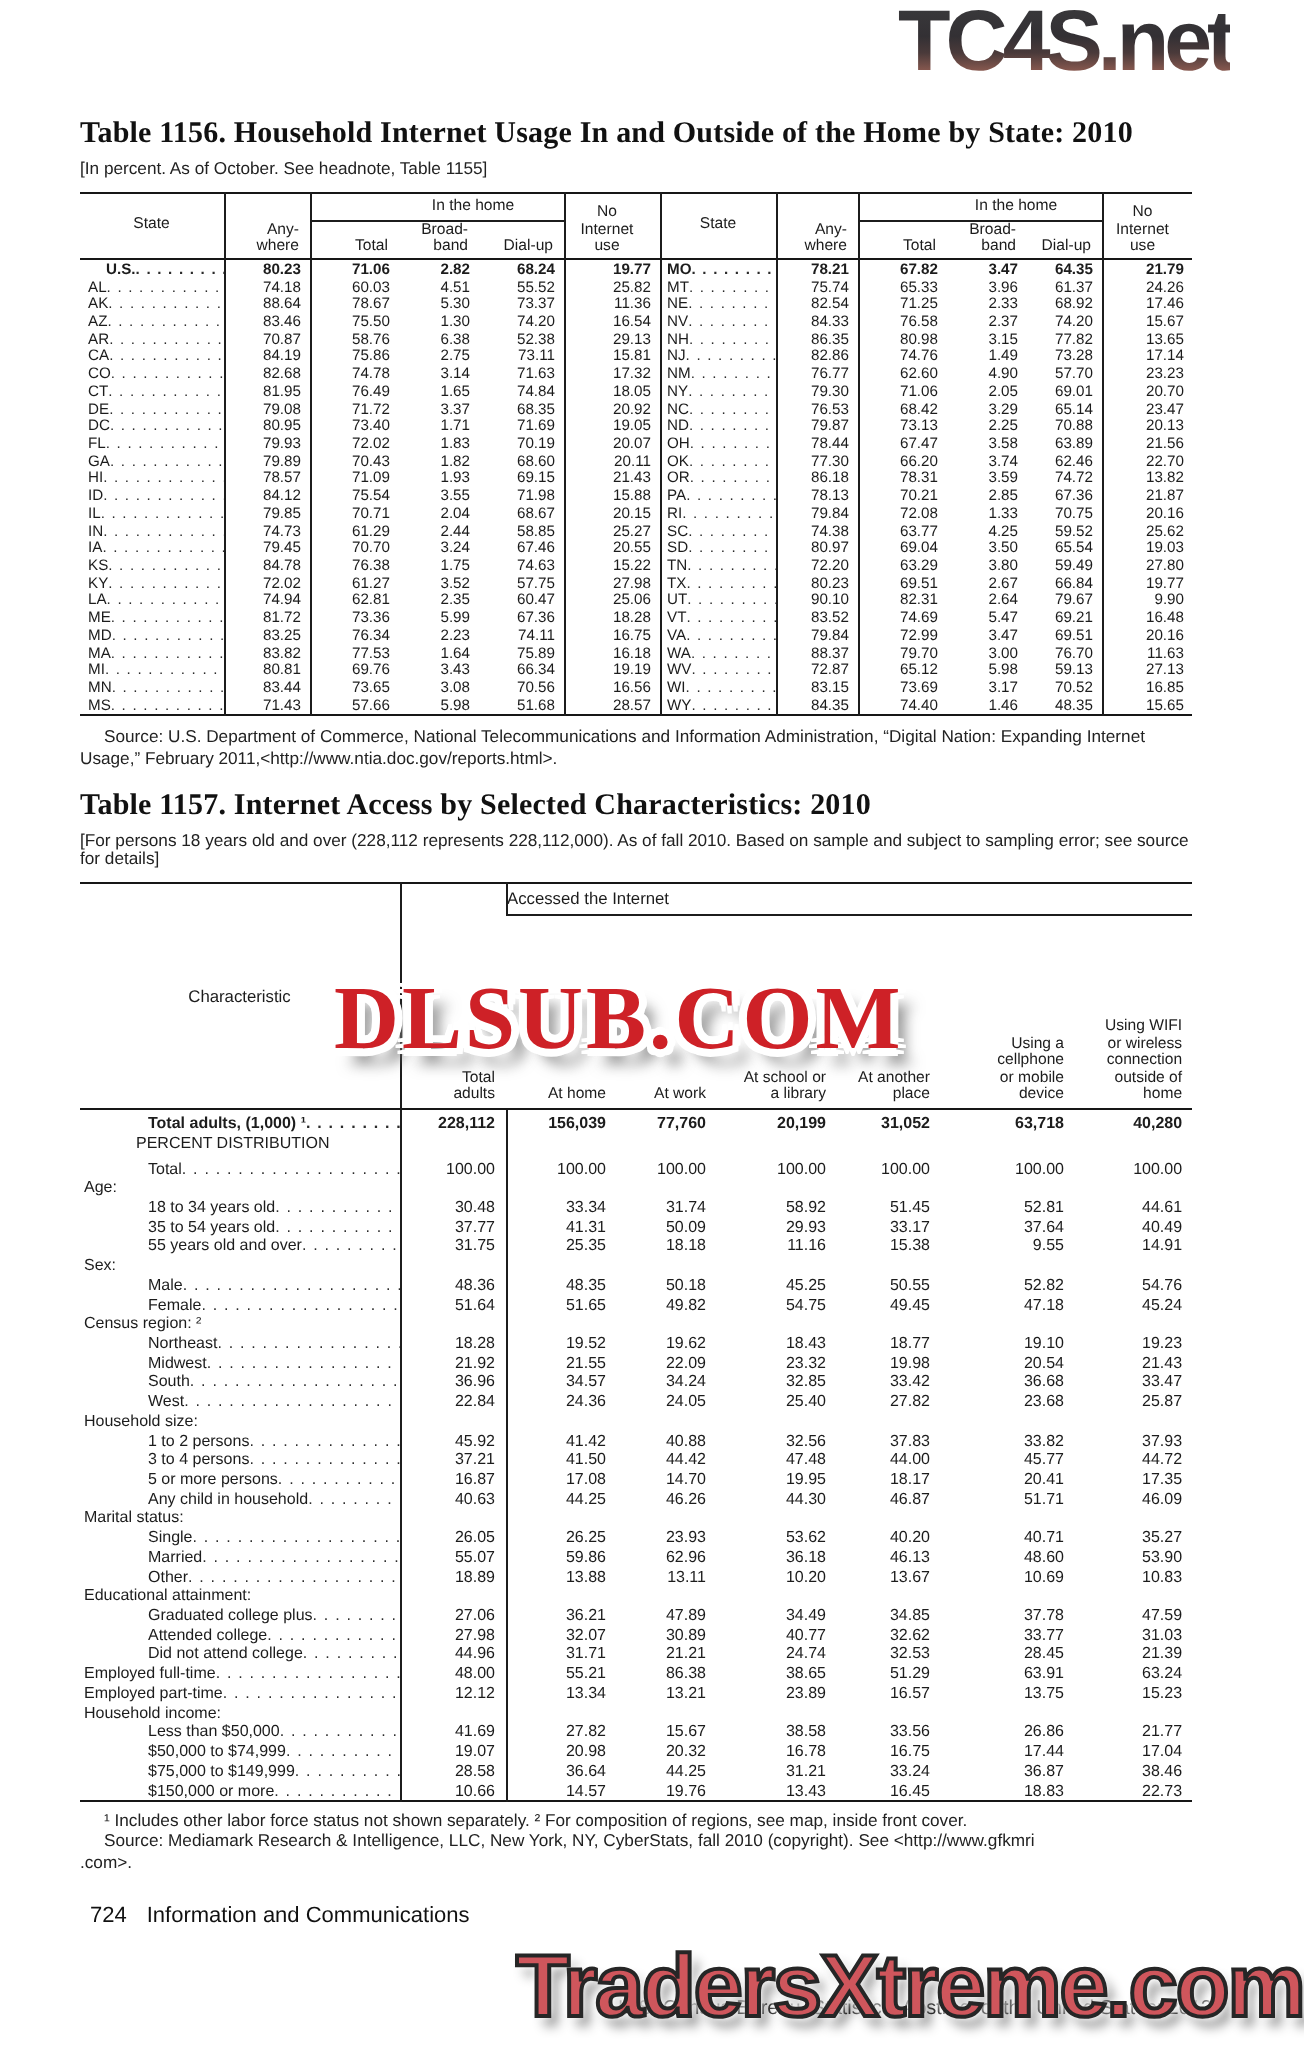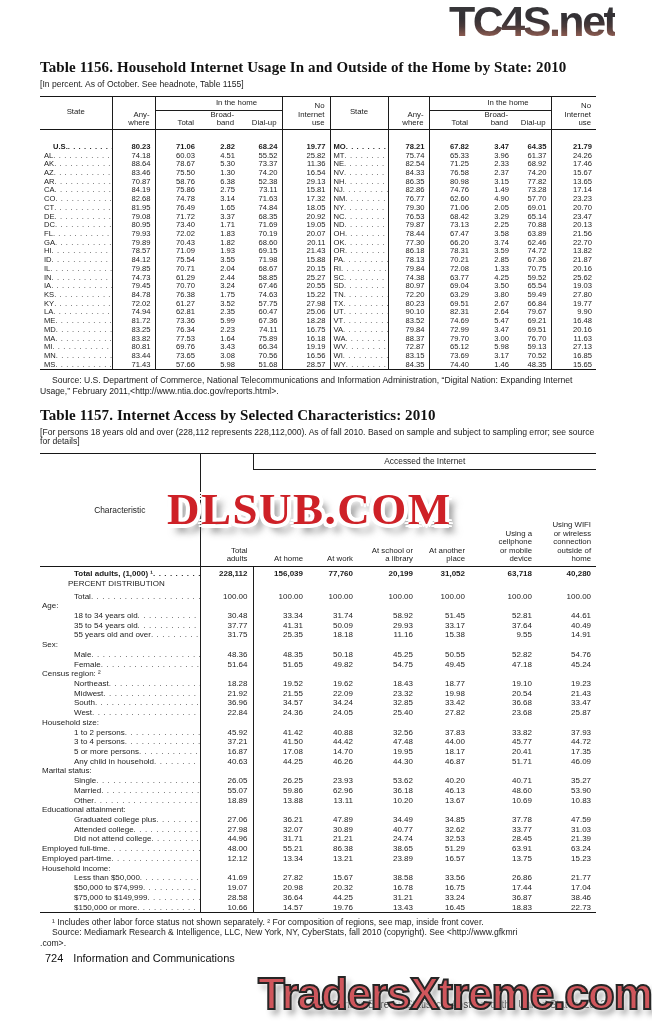--- a/index.html
+++ b/index.html
@@ -29,34 +29,34 @@
   #t1156{margin-top:6px;}
   #t1156 td{font-size:7.6px;line-height:8.72px;white-space:nowrap;}
   #t1156 .num{text-align:right;padding-right:4px;}
   #t1156 td.c1,#t1156 td.c2,#t1156 td.c5,#t1156 td.st.h2,
   #t1156 th.h-any,#t1156 th.h-inhome,#t1156 th.h-total,#t1156 th.h-noint,#t1156 th.h-state2
        {border-left:1px solid #1c1c1c;}
   #t1156 th.h-state{vertical-align:middle;text-align:center;}
   #t1156 th.h-any,#t1156 th.h-total,#t1156 th.h-band,#t1156 th.h-dial
        {vertical-align:bottom;text-align:right;padding-right:5px;padding-bottom:1px;}
   #t1156 th.h-inhome{text-align:center;vertical-align:middle;border-bottom:.8px solid #1c1c1c;height:13px;padding-left:36px;}
-  #t1156 th.h-noint{vertical-align:bottom;text-align:right;padding-right:5px;padding-bottom:1px;}
+  #t1156 th.h-noint{vertical-align:bottom;text-align:center;padding-right:5px;padding-bottom:1px;}
   #t1156 .st .lead{padding-left:4px;}
   #t1156 tr.b .h1.st .lead{padding-left:13px;}
   #t1156 .st.h2 .lead{padding-left:3px;}
-  #t1156 tbody tr:first-child td{padding-top:13px;}
+  #t1156 tbody tr:first-child td{padding-top:1px;}
 
   
   #t1157{margin-top:6px;}
   #t1157 td{font-size:8px;line-height:9.72px;white-space:nowrap;}
   #t1157 .num{text-align:right;padding-right:5px;}
   #t1157 td.v0,#t1157 td.v1,#t1157 th.h-totadults,#t1157 th.h-accessed
        {border-left:1px solid #1c1c1c;}
   #t1157 th.h-char{vertical-align:middle;text-align:center;font-size:8.4px;}
-  #t1157 th.h-accessed{text-align:center;vertical-align:middle;height:15px;
+  #t1157 th.h-accessed{text-align:left;vertical-align:middle;height:15px;
        border-bottom:.8px solid #1c1c1c;font-size:8.4px;}
   #t1157 th.h-totadults,#t1157 th.col{vertical-align:bottom;text-align:right;
        padding-right:5px;padding-bottom:2px;height:94px;}
   #t1157 .ind0{padding-left:2px;}
   #t1157 .ind1 .lead,#t1157 td.ind1{padding-left:17px;}
   #t1157 .ind2{padding-left:28px;}
   #t1157 tbody tr:first-child td{padding-top:2px;}
   #t1157 tr.gap td{padding-bottom:3px;margin-top:29px;}
 
   

